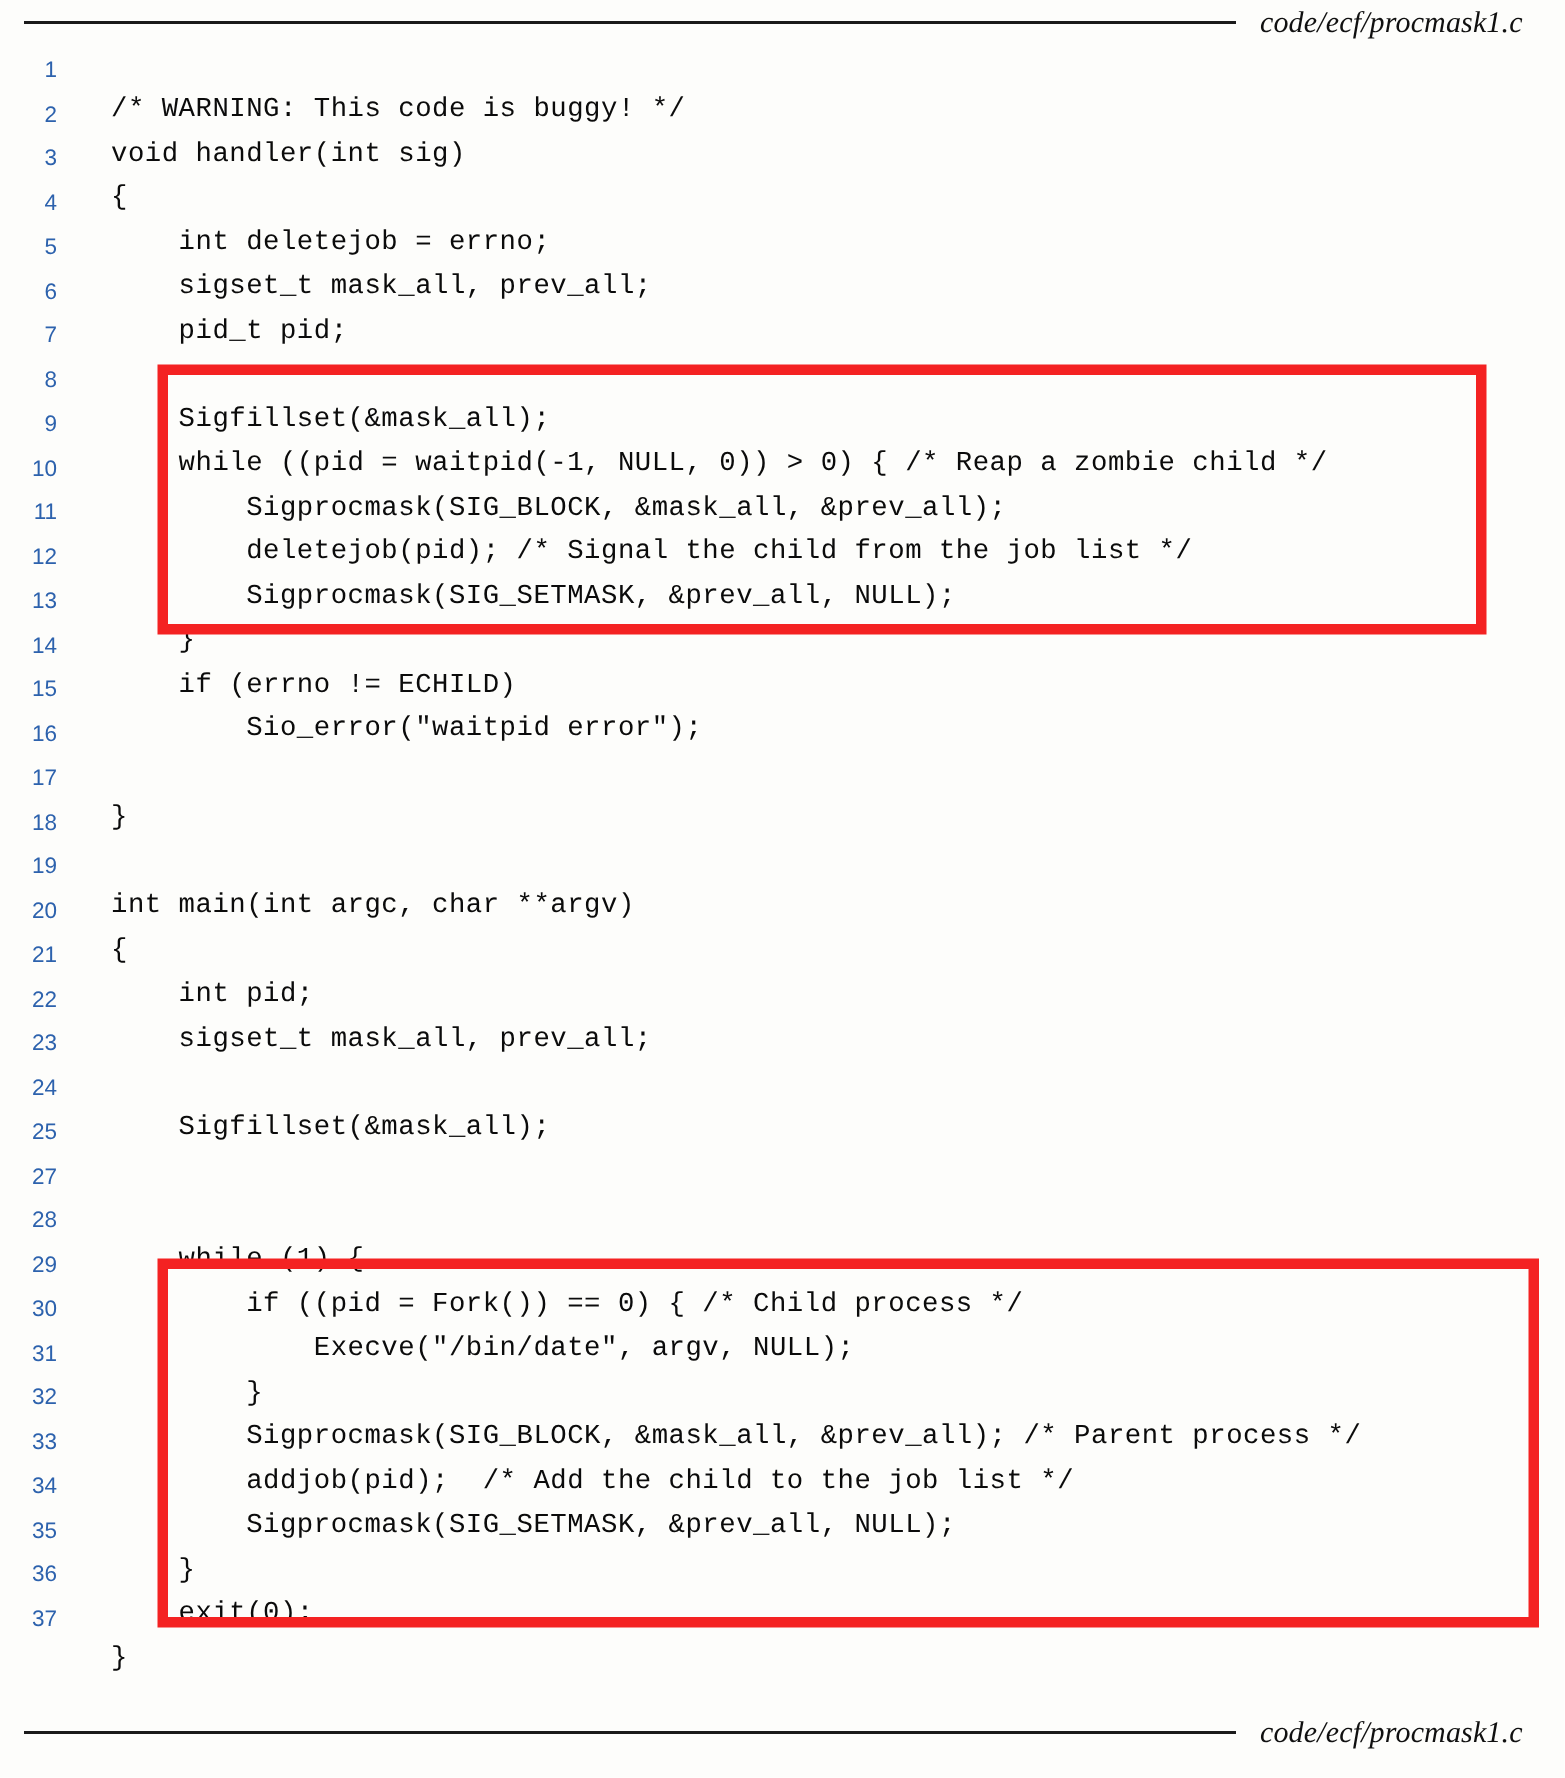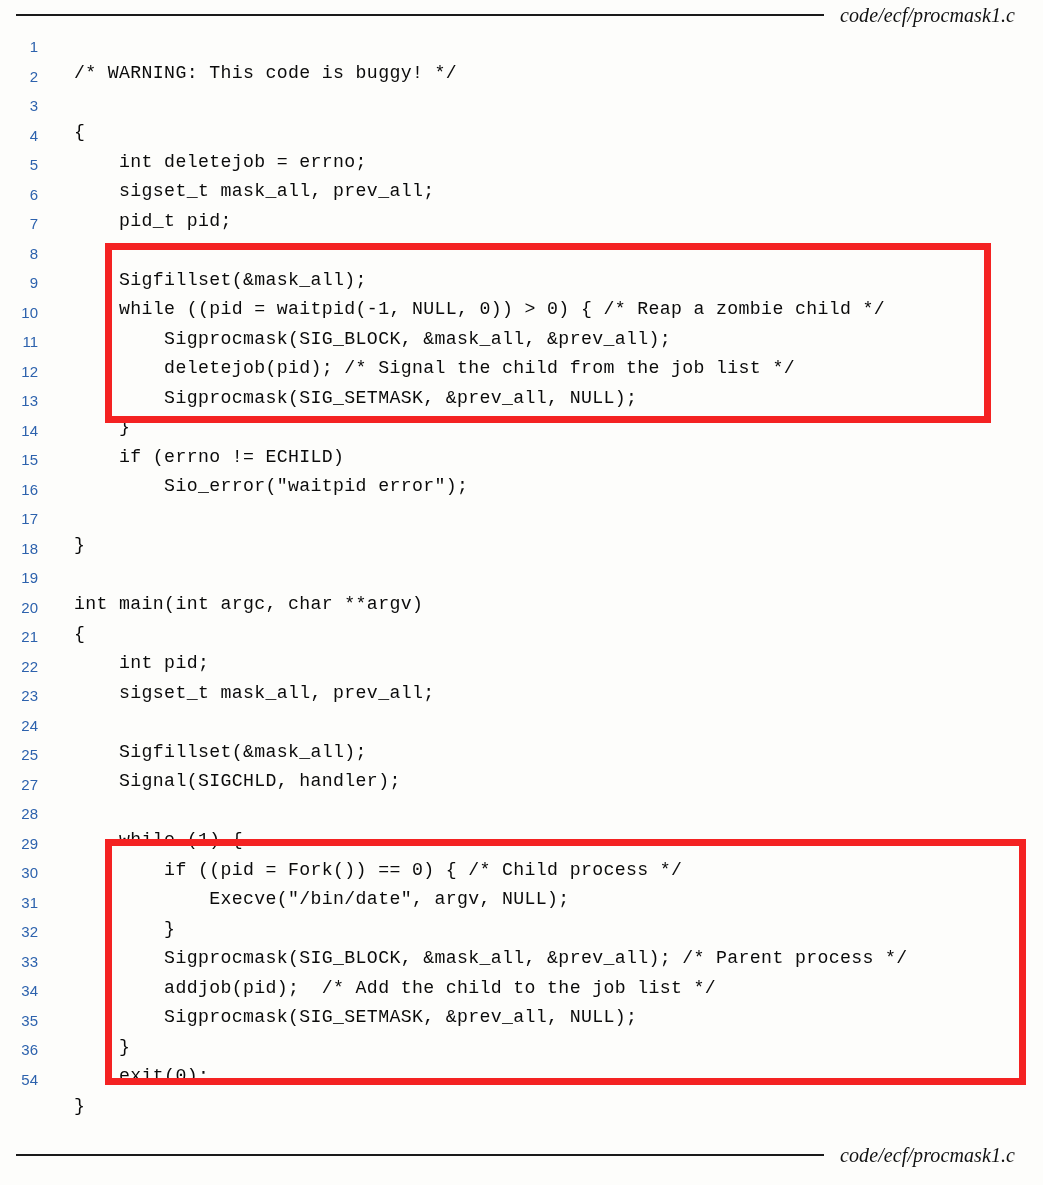--- a/index.html
+++ b/index.html
@@ -121,21 +121,21 @@
 
 <div class="listing">
 
   <div class="rule-row header">
     <div class="rule-line"></div>
     <div class="caption">code/ecf/procmask1.c</div>
   </div>
 
   <div class="code-area" id="code-area">
       <div class="code-line"><span class="lineno">1</span><span class="code-text">/* WARNING: This code is buggy! */</span></div>
-      <div class="code-line"><span class="lineno">2</span></div>
+      <div class="code-line"><span class="lineno">2</span><span class="code-text">void handler(int sig)</span></div>
       <div class="code-line"><span class="lineno">3</span><span class="code-text">{</span></div>
       <div class="code-line"><span class="lineno">4</span><span class="code-text">    int deletejob = errno;</span></div>
       <div class="code-line"><span class="lineno">5</span><span class="code-text">    sigset_t mask_all, prev_all;</span></div>
       <div class="code-line"><span class="lineno">6</span><span class="code-text">    pid_t pid;</span></div>
       <div class="code-line"><span class="lineno">7</span><span class="code-text"></span></div>
       <div class="code-line"><span class="lineno">8</span><span class="code-text">    Sigfillset(&amp;mask_all);</span></div>
       <div class="code-line"><span class="lineno">9</span><span class="code-text">    while ((pid = waitpid(-1, NULL, 0)) &gt; 0) { /* Reap a zombie child */</span></div>
       <div class="code-line"><span class="lineno">10</span><span class="code-text">        Sigprocmask(SIG_BLOCK, &amp;mask_all, &amp;prev_all);</span></div>
       <div class="code-line"><span class="lineno">11</span><span class="code-text">        deletejob(pid); /* Signal the child from the job list */</span></div>
       <div class="code-line"><span class="lineno">12</span><span class="code-text">        Sigprocmask(SIG_SETMASK, &amp;prev_all, NULL);</span></div>
@@ -144,32 +144,32 @@
       <div class="code-line"><span class="lineno">15</span><span class="code-text">        Sio_error("waitpid error");</span></div>
       <div class="code-line"><span class="lineno">16</span></div>
       <div class="code-line"><span class="lineno">17</span><span class="code-text">}</span></div>
       <div class="code-line"><span class="lineno">18</span><span class="code-text"></span></div>
       <div class="code-line"><span class="lineno">19</span><span class="code-text">int main(int argc, char **argv)</span></div>
       <div class="code-line"><span class="lineno">20</span><span class="code-text">{</span></div>
       <div class="code-line"><span class="lineno">21</span><span class="code-text">    int pid;</span></div>
       <div class="code-line"><span class="lineno">22</span><span class="code-text">    sigset_t mask_all, prev_all;</span></div>
       <div class="code-line"><span class="lineno">23</span><span class="code-text"></span></div>
       <div class="code-line"><span class="lineno">24</span><span class="code-text">    Sigfillset(&amp;mask_all);</span></div>
-      <div class="code-line"><span class="lineno">25</span><span class="code-text">    Signal(SIGCHLD, handler);</span></div>
+      <div class="code-line"><span class="lineno">25</span></div>
       <div class="code-line"><span class="lineno">27</span><span class="code-text"></span></div>
       <div class="code-line"><span class="lineno">28</span><span class="code-text">    while (1) {</span></div>
       <div class="code-line"><span class="lineno">29</span><span class="code-text">        if ((pid = Fork()) == 0) { /* Child process */</span></div>
       <div class="code-line"><span class="lineno">30</span><span class="code-text">            Execve("/bin/date", argv, NULL);</span></div>
       <div class="code-line"><span class="lineno">31</span><span class="code-text">        }</span></div>
       <div class="code-line"><span class="lineno">32</span><span class="code-text">        Sigprocmask(SIG_BLOCK, &amp;mask_all, &amp;prev_all); /* Parent process */</span></div>
       <div class="code-line"><span class="lineno">33</span><span class="code-text">        addjob(pid);  /* Add the child to the job list */</span></div>
       <div class="code-line"><span class="lineno">34</span><span class="code-text">        Sigprocmask(SIG_SETMASK, &amp;prev_all, NULL);</span></div>
       <div class="code-line"><span class="lineno">35</span><span class="code-text">    }</span></div>
       <div class="code-line"><span class="lineno">36</span><span class="code-text">    exit(0);</span></div>
-      <div class="code-line"><span class="lineno">54</span><span class="code-text">}</span></div>
+      <div class="code-line"><span class="lineno">37</span><span class="code-text">}</span></div>
     </div>
 
   <div class="highlight-box" id="hl-1"></div>
   <div class="highlight-box" id="hl-2"></div>
 
   <div class="rule-row footer">
     <div class="rule-line"></div>
     <div class="caption">code/ecf/procmask1.c</div>
   </div>
 

